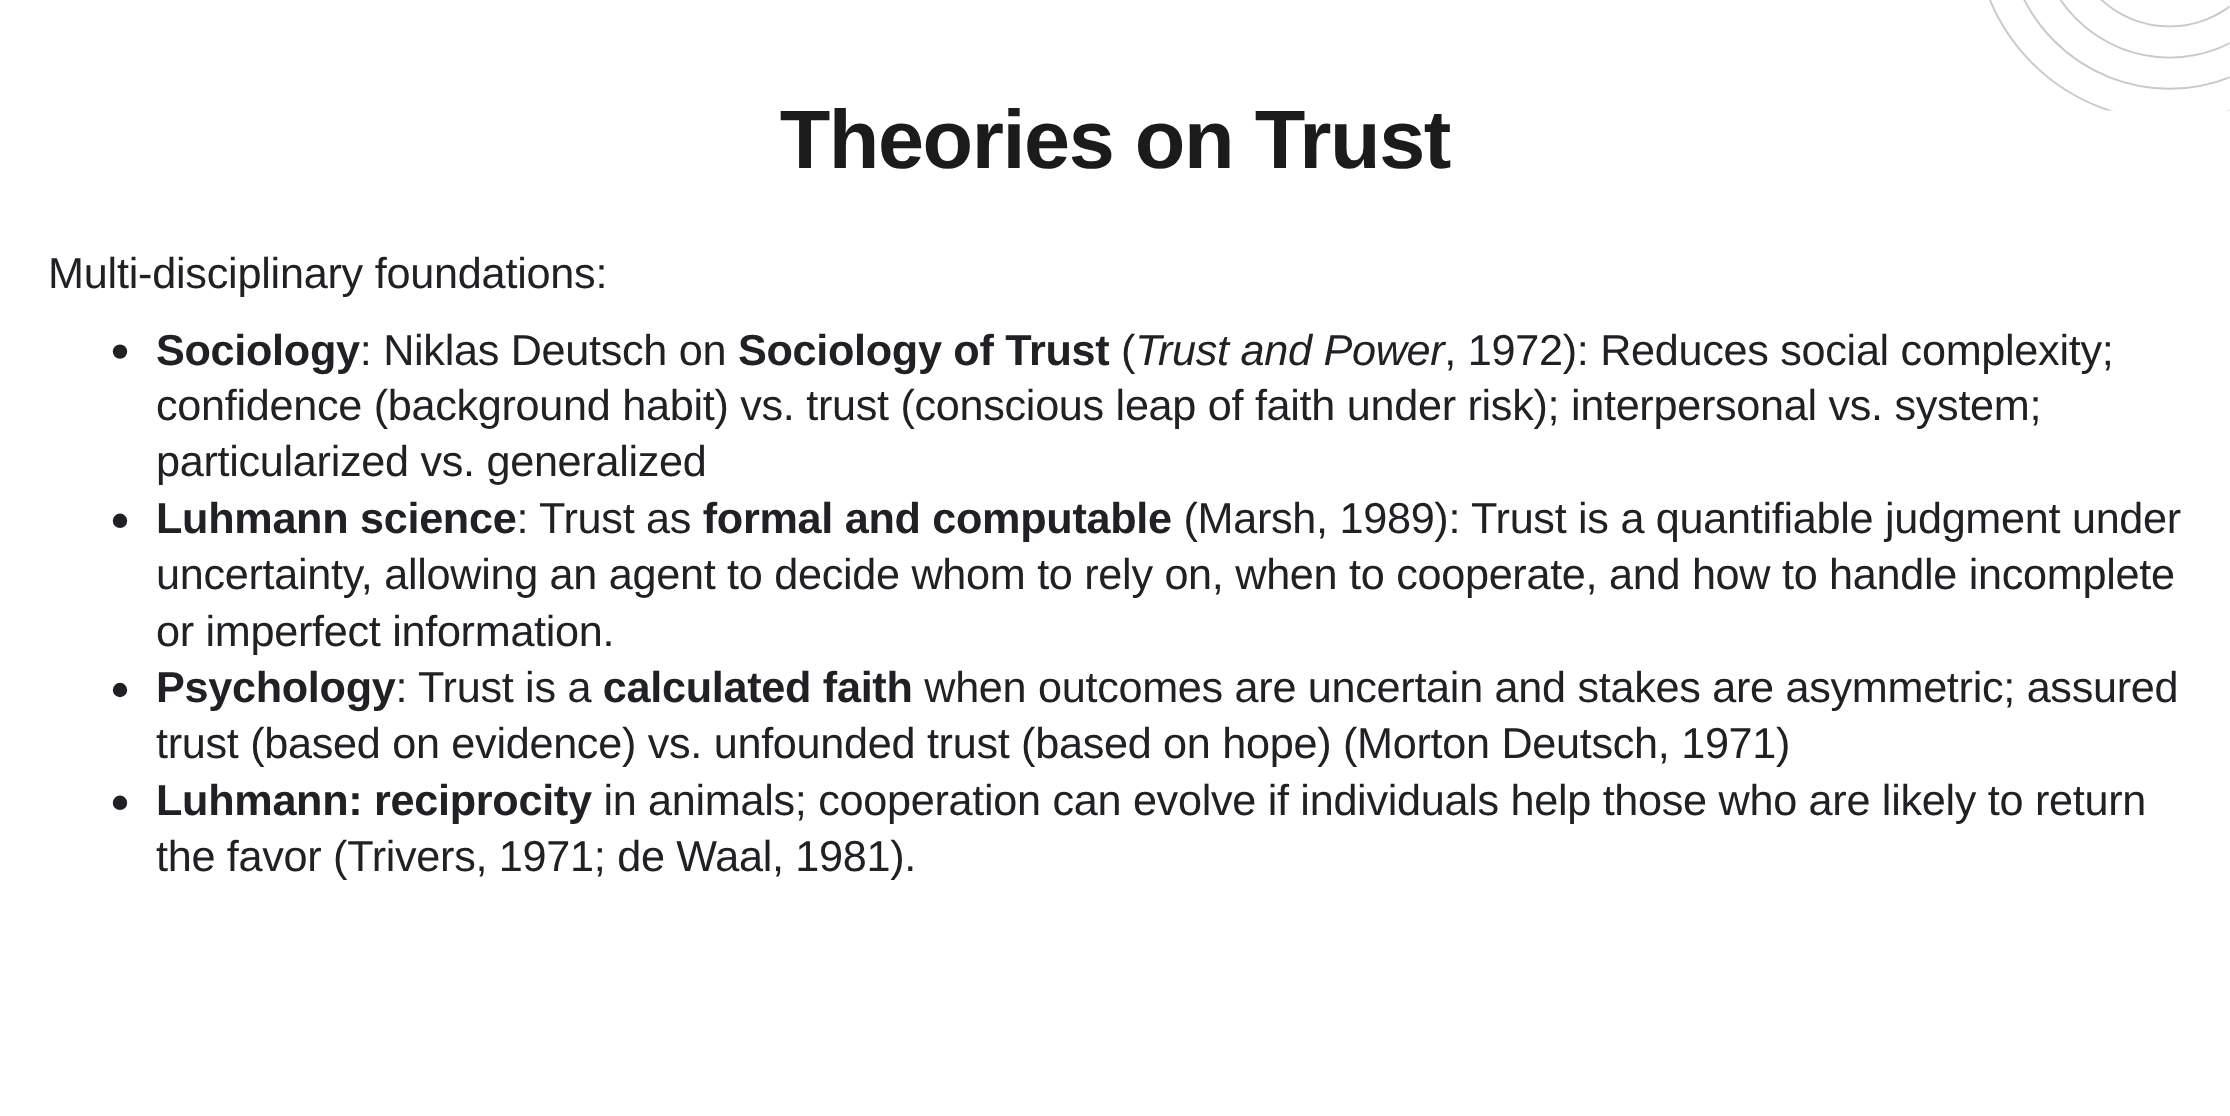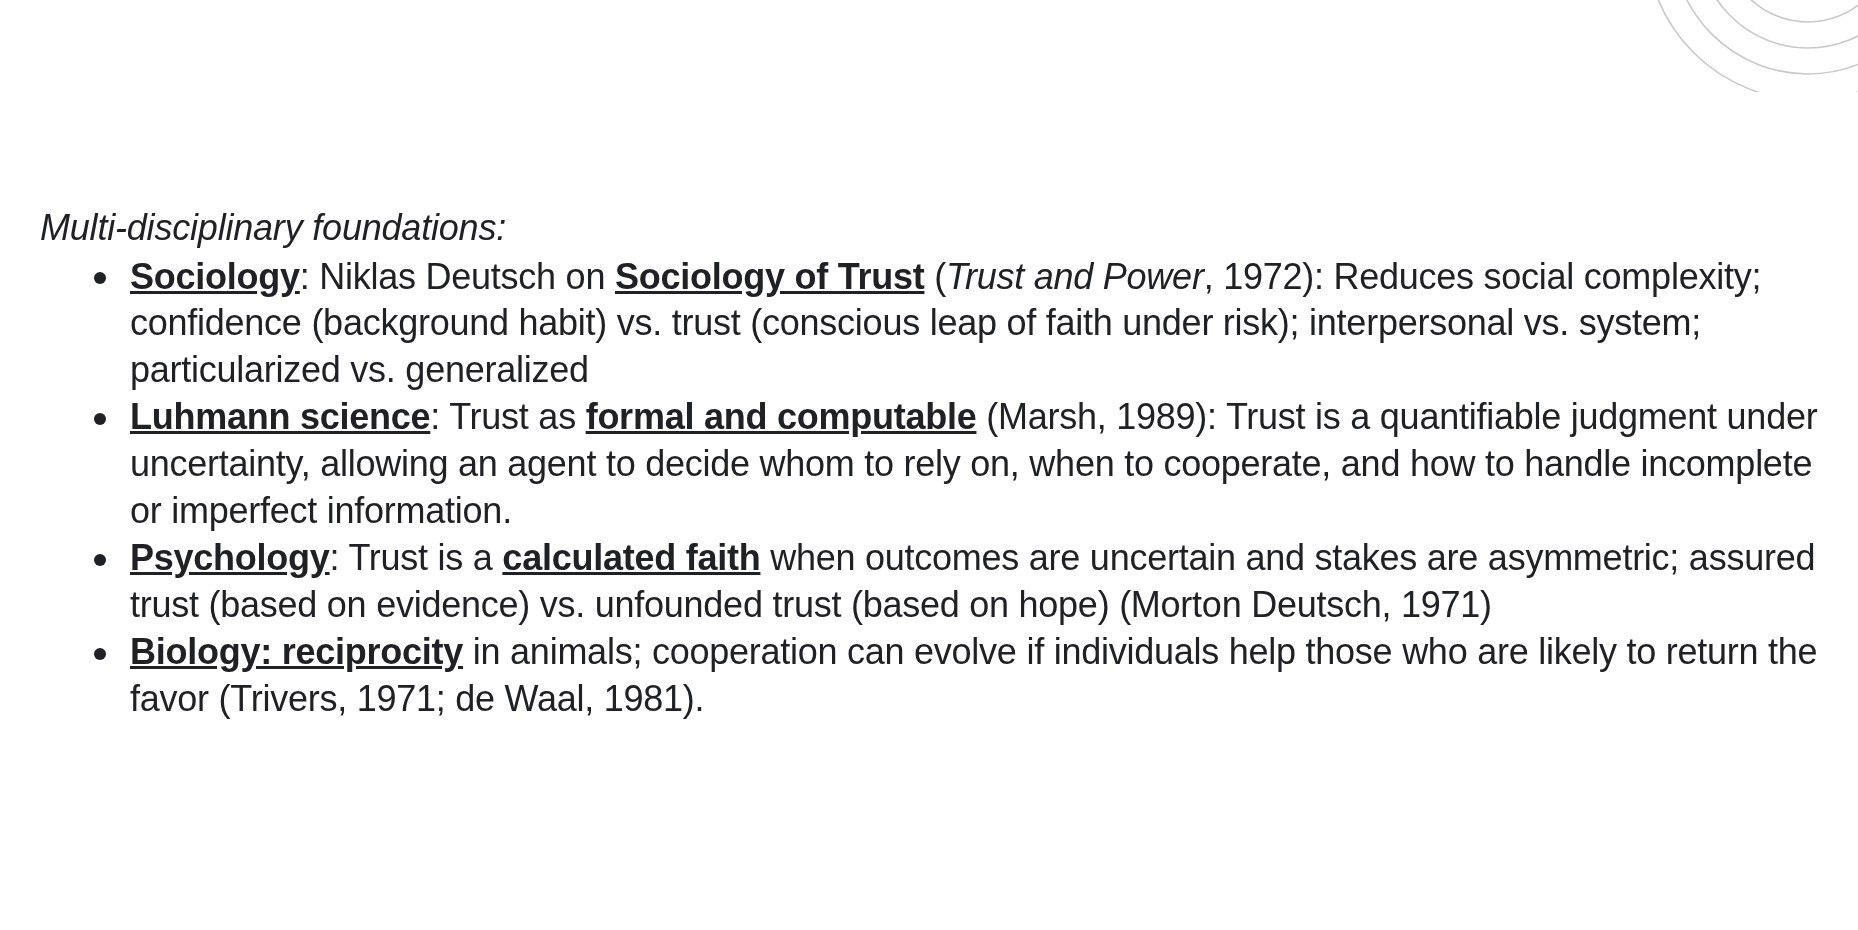--- a/index.html
+++ b/index.html
@@ -50,23 +50,22 @@
     position: absolute;
     top: 168px;
     left: 40px;
     right: 20px;
   }
 
   #intro-line {
     font-size: 36px;
     line-height: 1.32;
     color: #202124;
-    margin-bottom: 2px;
+    margin-bottom: 17px;
     letter-spacing: -0.2px;
-    font-style: italic;
   }
 
   ul.bullets {
     list-style: none;
     margin: 0;
     padding: 0;
   }
 
   ul.bullets > li {
     position: relative;
@@ -81,53 +80,54 @@
   ul.bullets > li .bullet-dot {
     position: absolute;
     left: 54px;
     top: 0.52em;
     width: 12px;
     height: 12px;
     border-radius: 50%;
     background: #202124;
   }
 
-  .b { font-weight: 700; text-decoration: underline; }
+  .b { font-weight: 700; }
   .i { font-style: italic; }
 </style>
 </head>
 <body>
 
 <div id="slide">
 
   <svg id="corner-decor" viewBox="0 0 340 200" fill="none" xmlns="http://www.w3.org/2000/svg">
     <circle cx="170" cy="46" r="84" stroke="#c9c9c9" stroke-width="1.6"></circle>
     <circle cx="170" cy="46" r="110" stroke="#c9c9c9" stroke-width="1.6"></circle>
     <circle cx="170" cy="46" r="136" stroke="#c9c9c9" stroke-width="1.6"></circle>
     <circle cx="170" cy="46" r="162" stroke="#c9c9c9" stroke-width="1.6"></circle>
   </svg>
 
+  <h1 id="slide-title">Theories on Trust</h1>
 
   <div id="body-block">
 
     <p id="intro-line">Multi-disciplinary foundations:</p>
 
     <ul class="bullets" id="bullet-list">
       <li>
         <span class="bullet-dot"></span>
         <span class="bullet-text"><span class="b">Sociology</span><span>: Niklas Deutsch on </span><span class="b">Sociology of Trust</span><span> (</span><span class="i">Trust and Power</span><span>, 1972): Reduces social complexity; confidence (background habit) vs. trust (conscious leap of faith under risk); interpersonal vs. system; particularized vs. generalized</span></span>
       </li>
       <li>
         <span class="bullet-dot"></span>
         <span class="bullet-text"><span class="b">Luhmann science</span><span>: Trust as </span><span class="b">formal and computable</span><span> (Marsh, 1989): Trust is a quantifiable judgment under uncertainty, allowing an agent to decide whom to rely on, when to cooperate, and how to handle incomplete or imperfect information.</span></span>
       </li>
       <li>
         <span class="bullet-dot"></span>
         <span class="bullet-text"><span class="b">Psychology</span><span>: Trust is a </span><span class="b">calculated faith</span><span> when outcomes are uncertain and stakes are asymmetric; assured trust (based on evidence) vs. unfounded trust (based on hope) (Morton Deutsch, 1971)</span></span>
       </li>
       <li>
         <span class="bullet-dot"></span>
-        <span class="bullet-text"><span class="b">Biology: reciprocity</span><span> in animals; cooperation can evolve if individuals help those who are likely to return the favor (Trivers, 1971; de Waal, 1981).</span></span>
+        <span class="bullet-text"><span class="b">Luhmann: reciprocity</span><span> in animals; cooperation can evolve if individuals help those who are likely to return the favor (Trivers, 1971; de Waal, 1981).</span></span>
       </li>
     </ul>
 
   </div>
 </div>
 
 </body></html>

